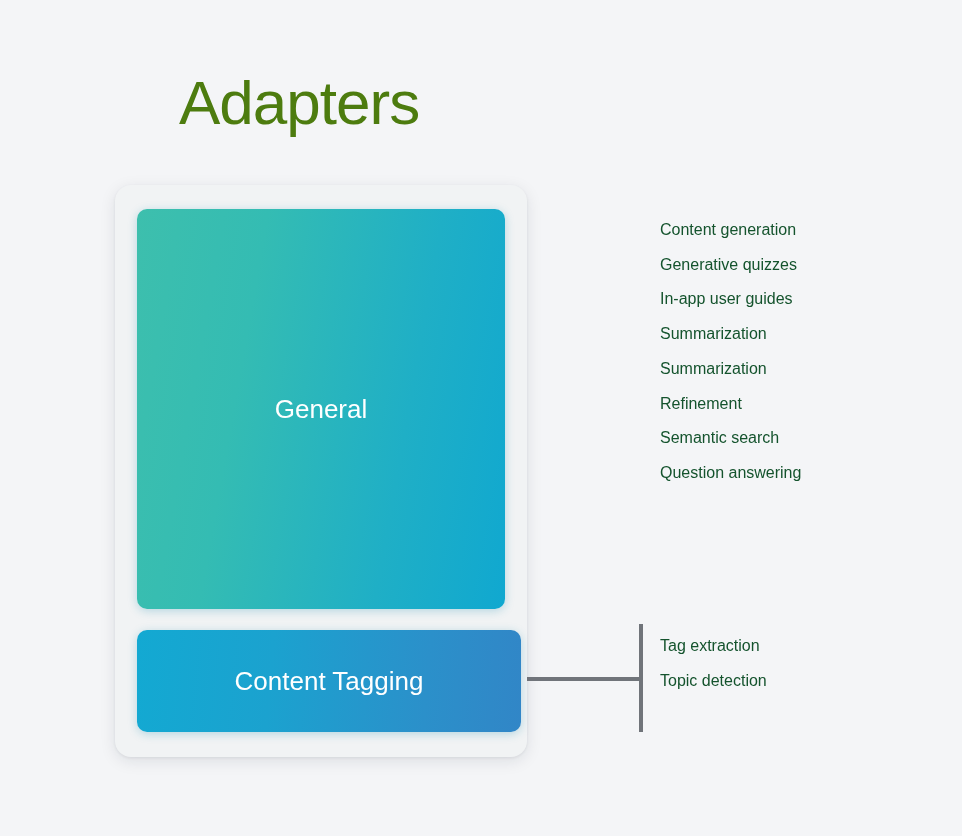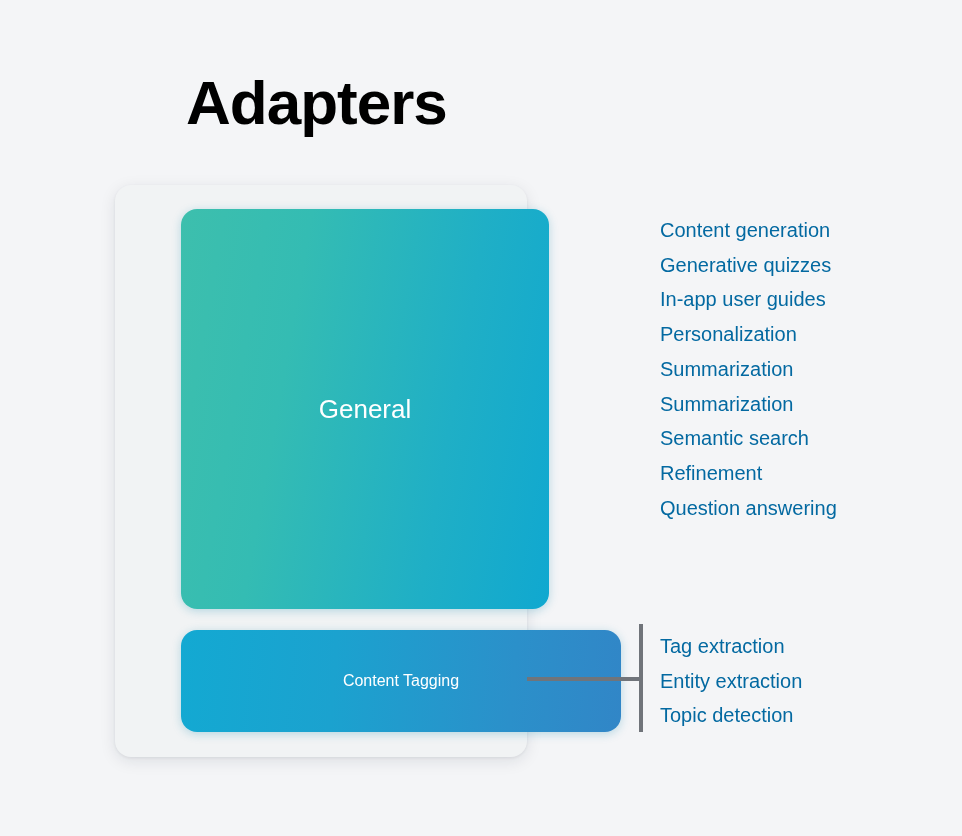--- a/index.html
+++ b/index.html
@@ -17,26 +17,26 @@
   }
 
   #diagram-root {
     position: absolute;
     inset: 0;
   }
 
   
   #page-title {
     position: absolute;
-    left: 186px;
+    left: 179px;
     top: 72px;
     font-size: 62px;
-    font-weight: 700;
+    font-weight: 400;
     letter-spacing: -1px;
-    color: #000000;
+    color: #4d7c0f;
     line-height: 1;
     white-space: nowrap;
   }
 
   
   #adapter-card {
     position: absolute;
     left: 115px;
     top: 185px;
     width: 412px;
@@ -44,47 +44,46 @@
     background: #f1f3f4;
     border-radius: 16px;
     box-shadow: 0 4px 16px rgba(20, 30, 45, 0.10),
                 0 1px 3px rgba(20, 30, 45, 0.07);
     box-sizing: border-box;
   }
 
   
   .adapter-box {
     position: absolute;
-    border-radius: 16px;
+    border-radius: 10px;
     display: flex;
     align-items: center;
     justify-content: center;
     color: #ffffff;
     font-size: 26px;
     font-weight: 400;
     box-shadow: 0 2px 10px rgba(25, 140, 175, 0.28);
     box-sizing: border-box;
-    margin-left: 44px;
   }
 
   #box-general {
     left: 137px;
     top: 209px;
     width: 368px;
     height: 400px;
     background: linear-gradient(100deg, #3dbfad 0%, #34bcb3 30%, #1fafc6 70%, #10a8d0 100%);
   }
 
   #box-content-tagging {
     left: 137px;
     top: 630px;
-    width: 440px;
+    width: 384px;
     height: 102px;
     background: linear-gradient(95deg, #13a9d2 0%, #1ba2cf 35%, #2b90ca 75%, #3186c7 100%);
-    font-size: 16px;
+    font-size: 26px;
   }
 
   
   #connector-horizontal {
     position: absolute;
     left: 527px;
     top: 677px;
     width: 116px;
     height: 4px;
     background: #70747a;
@@ -96,22 +95,22 @@
     top: 624px;
     width: 4px;
     height: 108px;
     background: #70747a;
   }
 
   
   .capability-list {
     position: absolute;
     left: 660px;
-    color: #0369a1;
-    font-size: 20px;
+    color: #14532d;
+    font-size: 16px;
     line-height: 34.7px;
     white-space: nowrap;
   }
 
   #list-general {
     top: 213px;
   }
 
   #list-content-tagging {
     top: 629px;
@@ -139,27 +138,25 @@
   </div>
 
   <div id="connector-horizontal"></div>
 
   <div id="connector-bracket"></div>
 
   <div id="list-general" class="capability-list">
     <span class="capability-item">Content generation</span>
     <span class="capability-item">Generative quizzes</span>
     <span class="capability-item">In-app user guides</span>
-    <span class="capability-item">Personalization</span>
     <span class="capability-item">Summarization</span>
     <span class="capability-item">Summarization</span>
+    <span class="capability-item">Refinement</span>
     <span class="capability-item">Semantic search</span>
-    <span class="capability-item">Refinement</span>
     <span class="capability-item">Question answering</span>
   </div>
 
   <div id="list-content-tagging" class="capability-list">
     <span class="capability-item">Tag extraction</span>
-    <span class="capability-item">Entity extraction</span>
     <span class="capability-item">Topic detection</span>
   </div>
 
 </div>
 
 </body></html>

